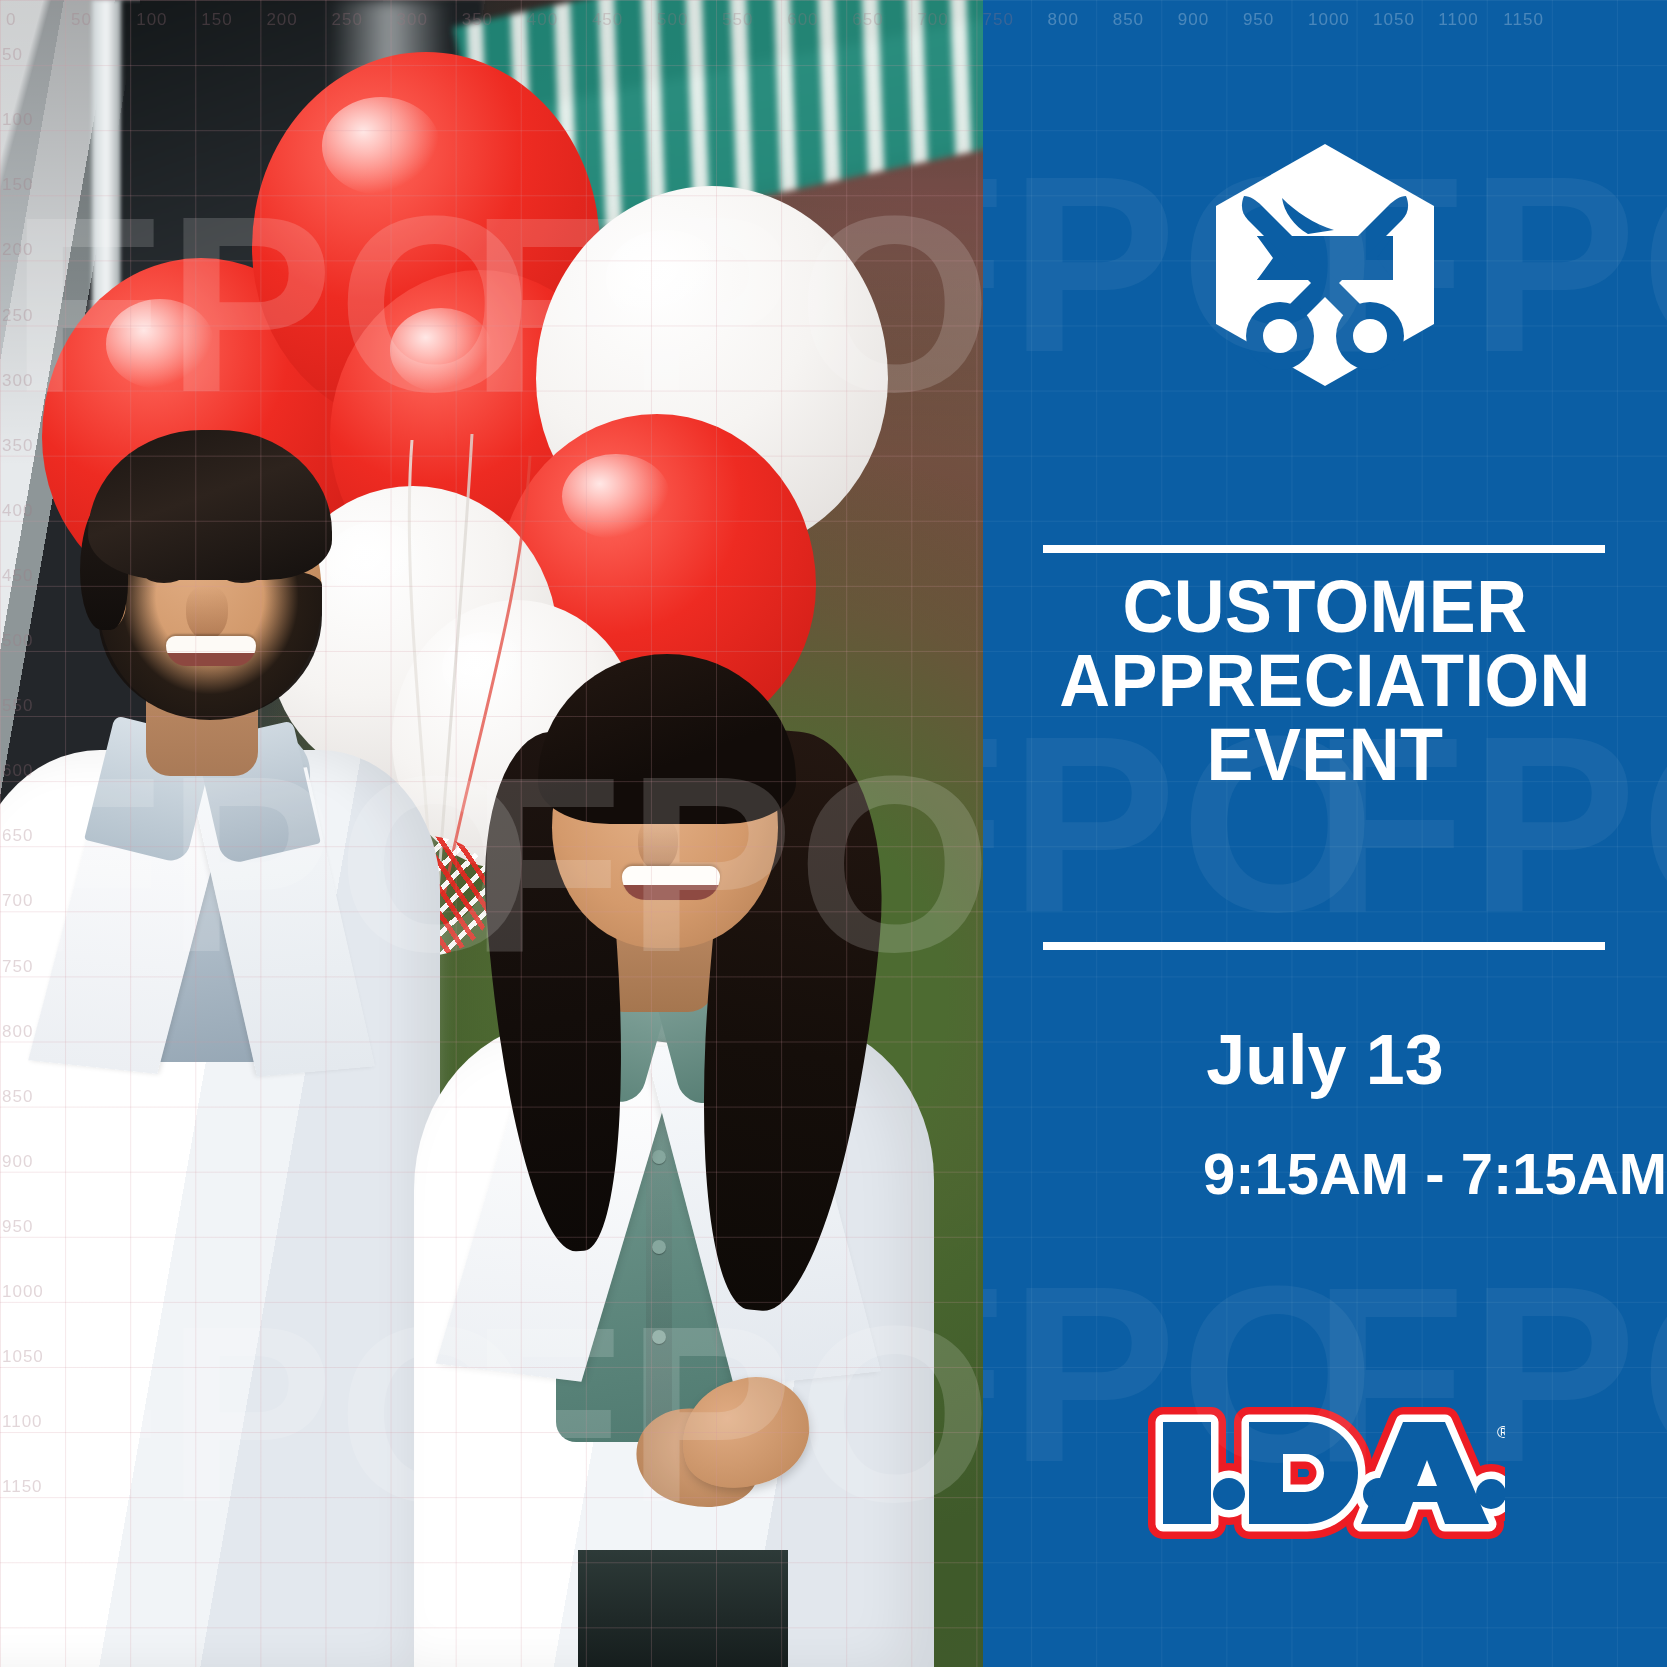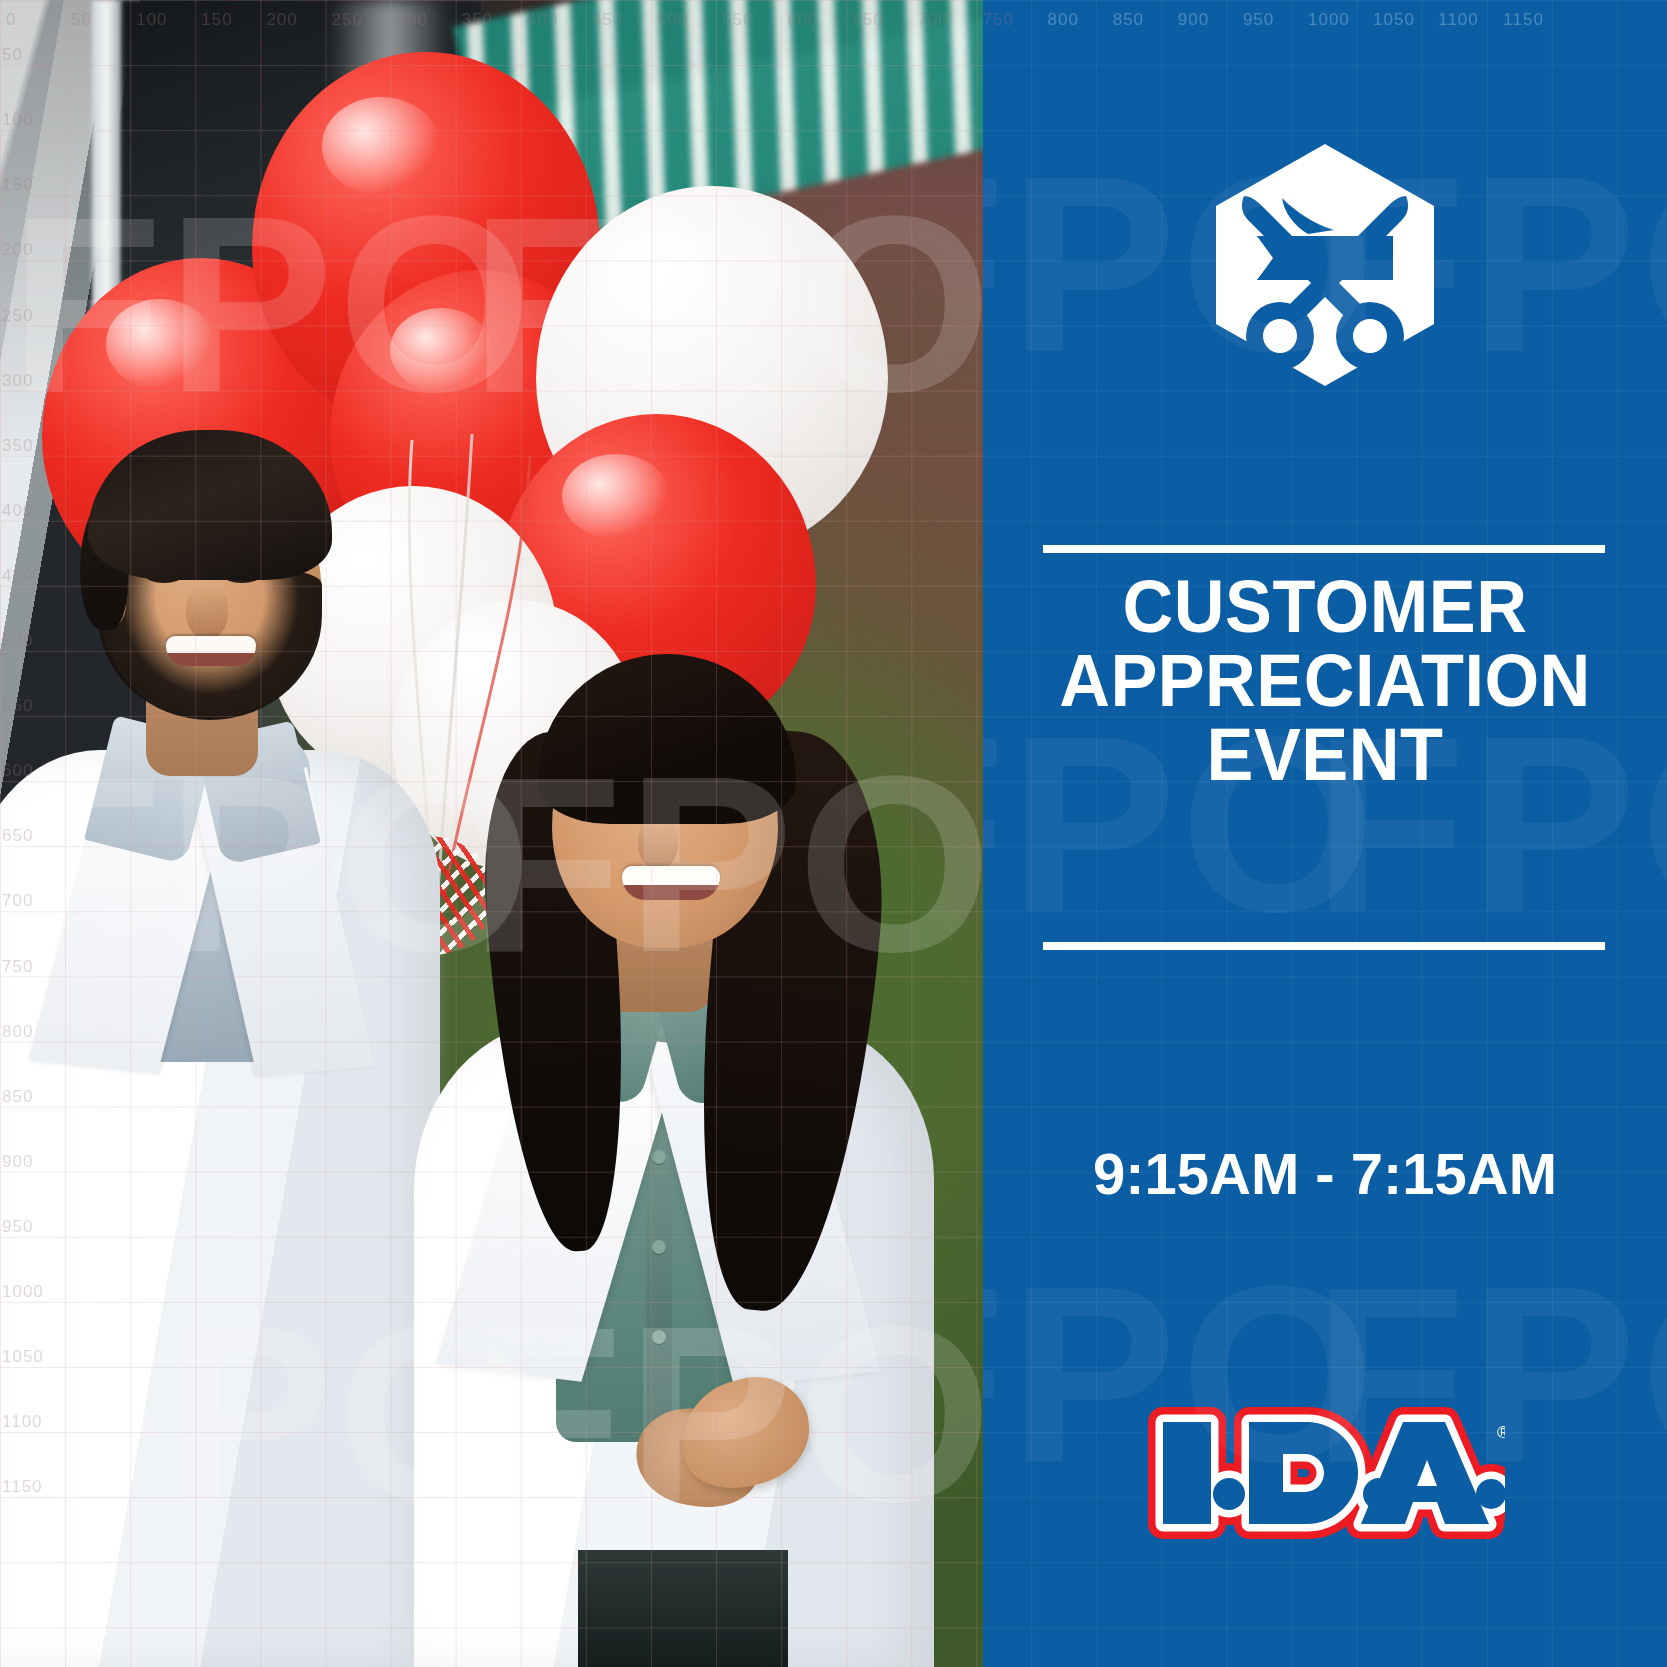--- a/index.html
+++ b/index.html
@@ -384,21 +384,21 @@
   .headline .ln { display:block; white-space:nowrap; }
 
   .date-line {
     position:absolute; left:0; top:1020px; width:684px;
     text-align:center; z-index:3;
     color:#ffffff; font-weight:700;
     font-size:70px; letter-spacing:0px;
   }
   .time-line {
     position:absolute; left:0; top:1140px; width:684px;
-    text-align:center; z-index:3;
+    text-align:right; z-index:3;
     color:#ffffff; font-weight:700;
     font-size:58px; letter-spacing:0px;
   }
 
   
   .logo-wrap {
     position:absolute; left:50%; top:1398px;
     transform:translateX(-50%);
     z-index:4;
   }
@@ -522,20 +522,21 @@
     <div class="rule top"></div>
 
     <div class="headline">
       <span class="ln">CUSTOMER</span>
       <span class="ln">APPRECIATION</span>
       <span class="ln">EVENT</span>
     </div>
 
     <div class="rule bot"></div>
 
+    <div class="date-line">July 13</div>
     <div class="time-line">9:15AM - 7:15AM</div>
 
     <div class="logo-wrap">
       <svg width="360" height="150" viewBox="0 0 360 150">
         <defs>
           <g id="idaletters">
 
             <path d="M18 24 h48 v102 h-48 z"></path>
 
             <circle cx="84" cy="96" r="16"></circle>

